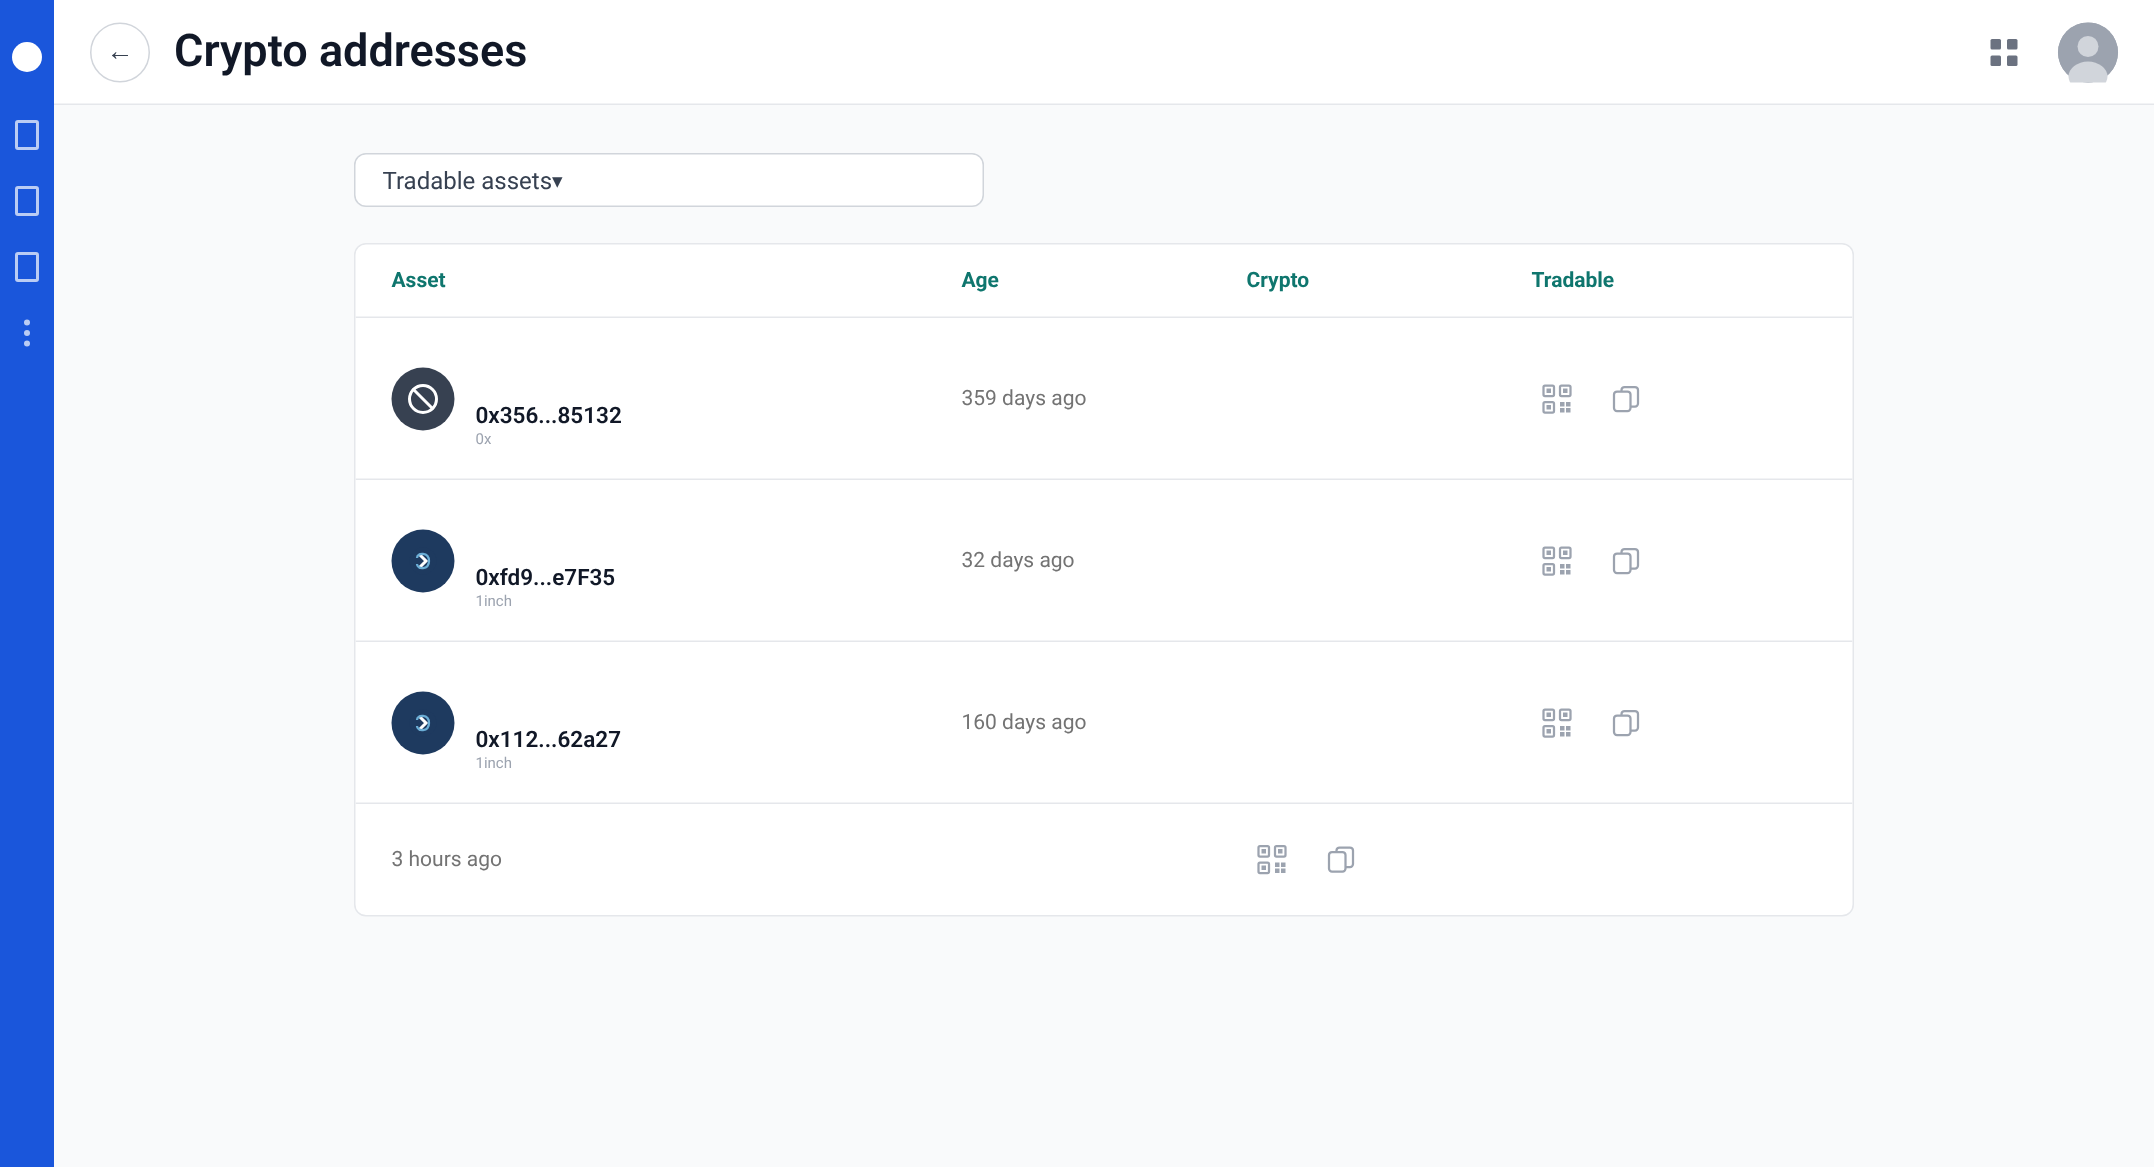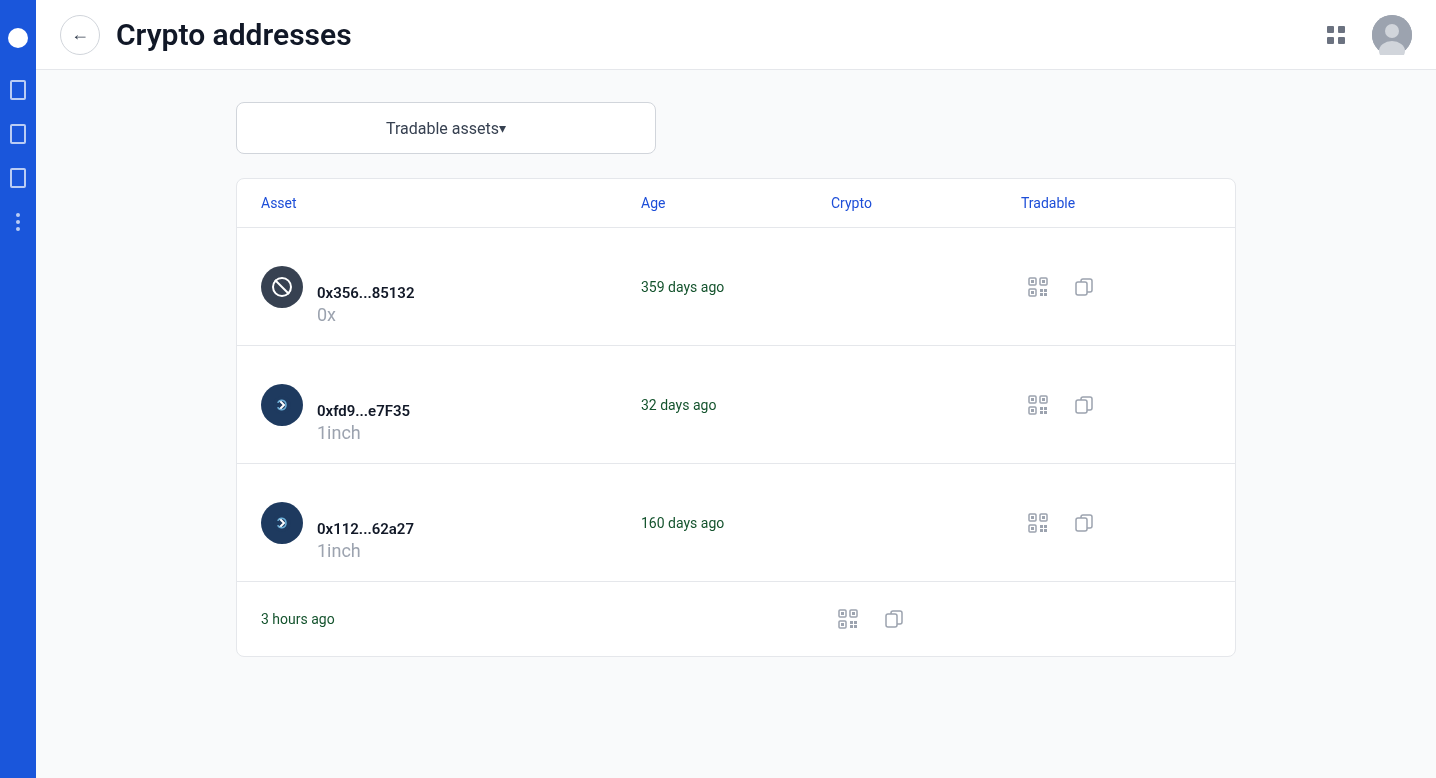--- a/index.html
+++ b/index.html
@@ -140,27 +140,27 @@
       padding-top: 32px;
     }
 
     
     .dropdown-container {
       margin-bottom: 24px;
     }
 
     .dropdown-select {
       width: 420px;
-      height: 52px;
+      height: 36px;
       border: 1.5px solid #d1d5db;
       border-radius: 8px;
       background: white;
       display: flex;
       align-items: center;
-      justify-content: center;
+      justify-content: flex-start;
       padding: 0 18px;
       cursor: pointer;
       font-size: 16px;
       color: #374151;
     }
 
     .dropdown-arrow {
       color: #374151;
       font-size: 14px;
     }
@@ -175,22 +175,22 @@
 
     .table-header {
       display: grid;
       grid-template-columns: 2fr 1fr 1fr 1fr;
       padding: 16px 24px;
       border-bottom: 1px solid #e5e7eb;
     }
 
     .table-header-cell {
       font-size: 14px;
-      color: #1d4ed8;
-      font-weight: 400;
+      color: #0f766e;
+      font-weight: 700;
     }
 
     .table-row {
       display: grid;
       grid-template-columns: 2fr 1fr 1fr 1fr;
       padding: 20px 24px;
       border-bottom: 1px solid #e5e7eb;
       align-items: center;
     }
 
@@ -223,27 +223,27 @@
       margin-top: 36px;
     }
 
     .asset-address {
       font-size: 15px;
       font-weight: 600;
       color: #111827;
     }
 
     .asset-network {
-      font-size: 18px;
+      font-size: 10px;
       color: #9ca3af;
     }
 
     .age-cell {
       font-size: 14px;
-      color: #14532d;
+      color: #737373;
     }
 
     .label-cell {
       font-size: 14px;
       color: #374151;
     }
 
     .actions-cell {
       display: flex;
       align-items: center;

